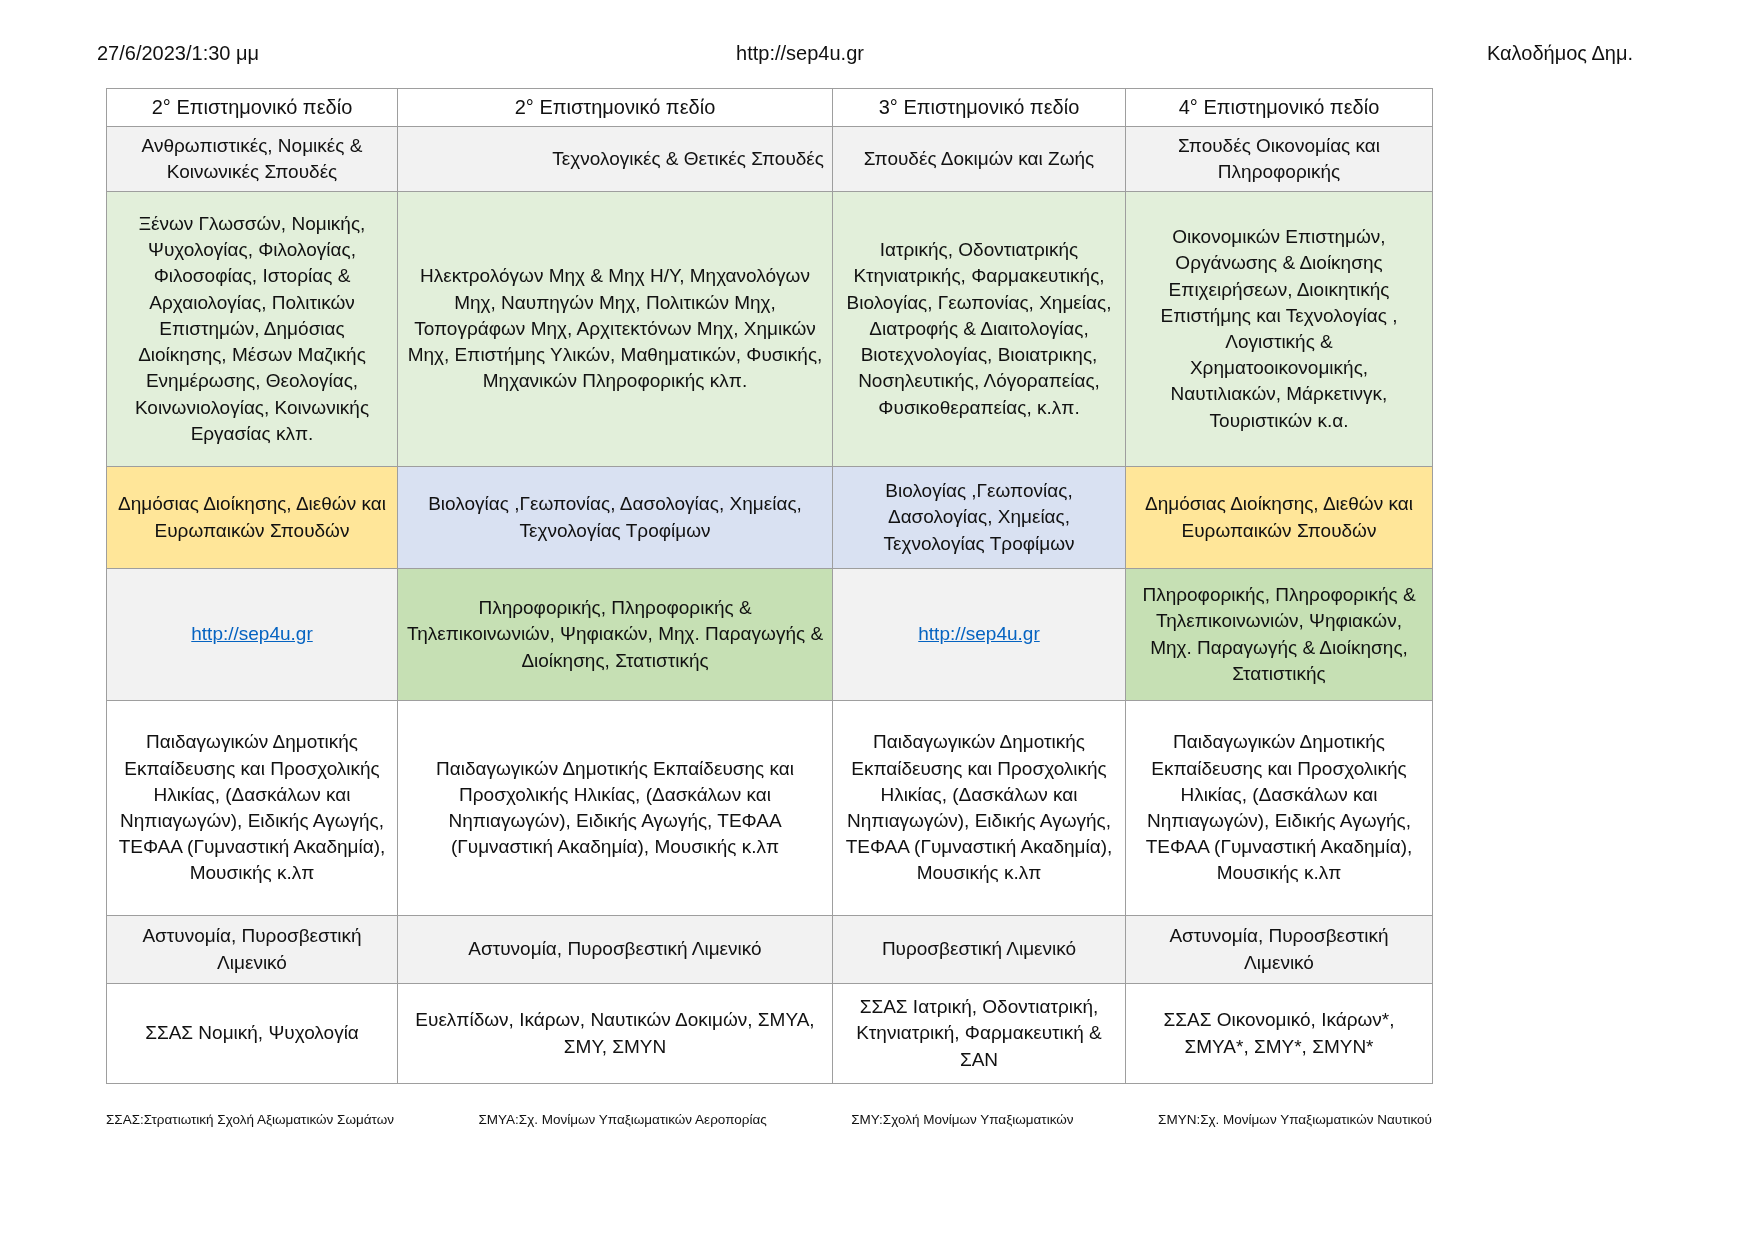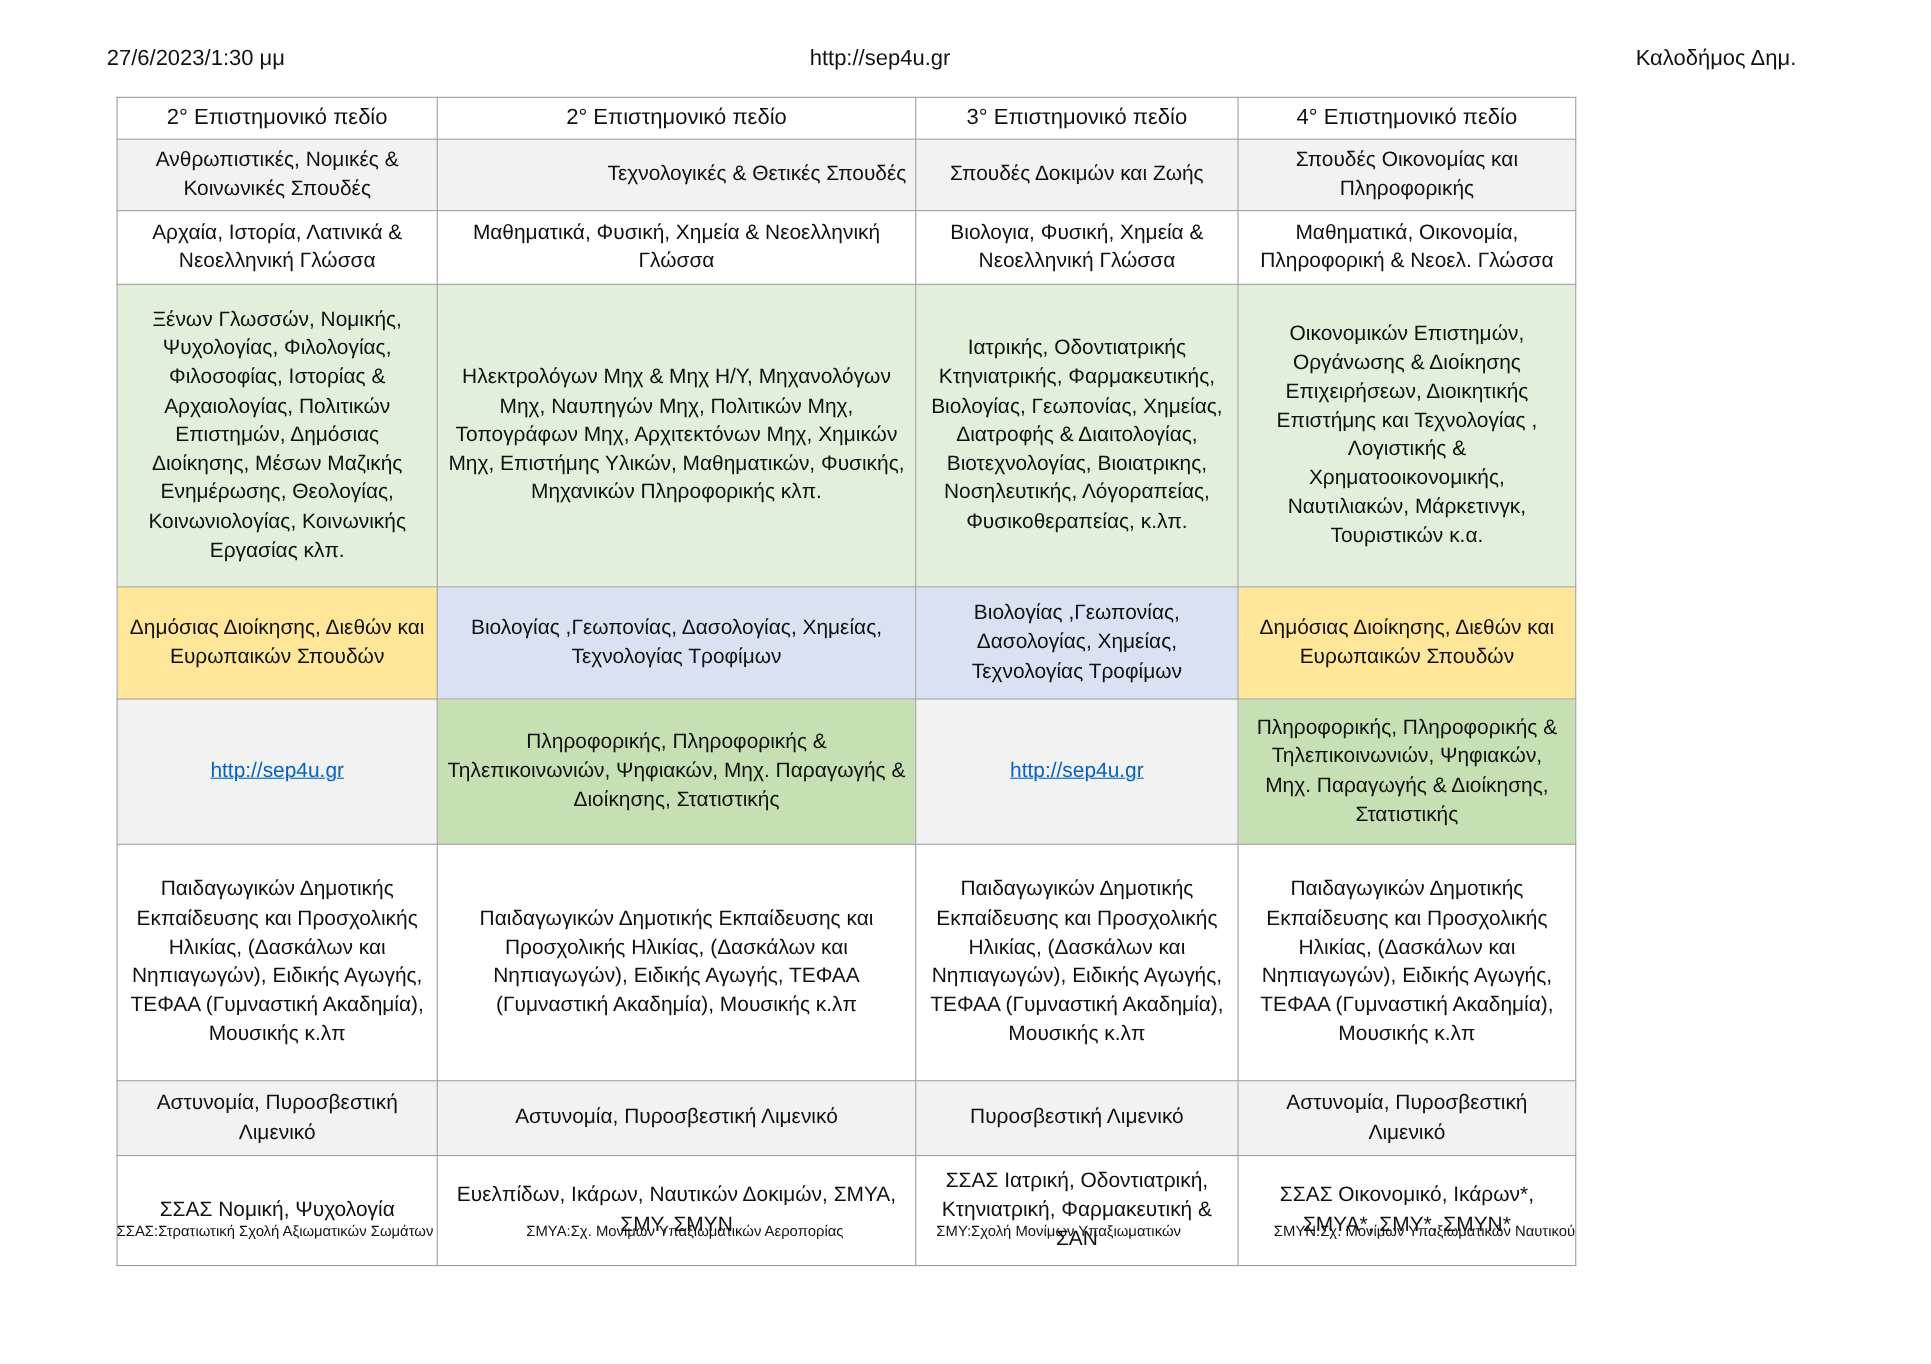--- a/index.html
+++ b/index.html
@@ -75,26 +75,20 @@
           <th>4° Επιστημονικό πεδίο</th>
         </tr>
       </thead>
     <tbody>
         <tr class="r-study-categories">
           <td style="background: rgb(242, 242, 242);">Ανθρωπιστικές, Νομικές &amp; Κοινωνικές Σπουδές</td>
           <td style="background: rgb(242, 242, 242); text-align: right;">Τεχνολογικές &amp; Θετικές Σπουδές</td>
           <td style="background: rgb(242, 242, 242);">Σπουδές Δοκιμών και Ζωής</td>
           <td style="background: rgb(242, 242, 242);">Σπουδές Οικονομίας και Πληροφορικής</td>
         </tr>
-        <tr class="r-exam-subjects">
-          <td style="background: rgb(255, 255, 255);">Αρχαία, Ιστορία, Λατινικά &amp; Νεοελληνική Γλώσσα</td>
-          <td style="background: rgb(255, 255, 255);">Μαθηματικά, Φυσική, Χημεία &amp; Νεοελληνική Γλώσσα</td>
-          <td style="background: rgb(255, 255, 255);">Βιολογια, Φυσική, Χημεία &amp; Νεοελληνική Γλώσσα</td>
-          <td style="background: rgb(255, 255, 255);">Μαθηματικά, Οικονομία, Πληροφορική &amp; Νεοελ. Γλώσσα</td>
-        </tr>
         <tr class="r-university-schools">
           <td style="background: rgb(226, 239, 218); margin-top: 14px;">Ξένων Γλωσσών, Νομικής, Ψυχολογίας, Φιλολογίας, Φιλοσοφίας, Ιστορίας &amp; Αρχαιολογίας, Πολιτικών Επιστημών, Δημόσιας Διοίκησης, Μέσων Μαζικής Ενημέρωσης, Θεολογίας, Κοινωνιολογίας, Κοινωνικής Εργασίας  κλπ.</td>
           <td style="background: rgb(226, 239, 218);">Ηλεκτρολόγων Μηχ &amp; Μηχ Η/Υ, Μηχανολόγων Μηχ, Ναυπηγών Μηχ, Πολιτικών Μηχ, Τοπογράφων Μηχ, Αρχιτεκτόνων Μηχ, Χημικών Μηχ, Επιστήμης Υλικών, Μαθηματικών, Φυσικής, Μηχανικών Πληροφορικής  κλπ.</td>
           <td style="background: rgb(226, 239, 218);">Ιατρικής, Οδοντιατρικής Κτηνιατρικής, Φαρμακευτικής, Βιολογίας, Γεωπονίας, Χημείας, Διατροφής &amp; Διαιτολογίας, Βιοτεχνολογίας, Βιοιατρικης, Νοσηλευτικής, Λόγοραπείας, Φυσικοθεραπείας, κ.λπ.</td>
           <td style="background: rgb(226, 239, 218); margin-top: 19px;">Οικονομικών Επιστημών, Οργάνωσης &amp; Διοίκησης Επιχειρήσεων, Διοικητικής Επιστήμης και Τεχνολογίας , Λογιστικής &amp; Χρηματοοικονομικής, Ναυτιλιακών, Μάρκετινγκ, Τουριστικών κ.α.</td>
         </tr>
         <tr class="r-shared-schools-1">
           <td style="background: rgb(255, 230, 153);">Δημόσιας Διοίκησης, Διεθών και Ευρωπαικών Σπουδών</td>
           <td style="background: rgb(217, 225, 242);">Βιολογίας ,Γεωπονίας, Δασολογίας, Χημείας, Τεχνολογίας Τροφίμων</td>
           <td style="background: rgb(217, 225, 242);">Βιολογίας ,Γεωπονίας, Δασολογίας, Χημείας, Τεχνολογίας Τροφίμων</td>

